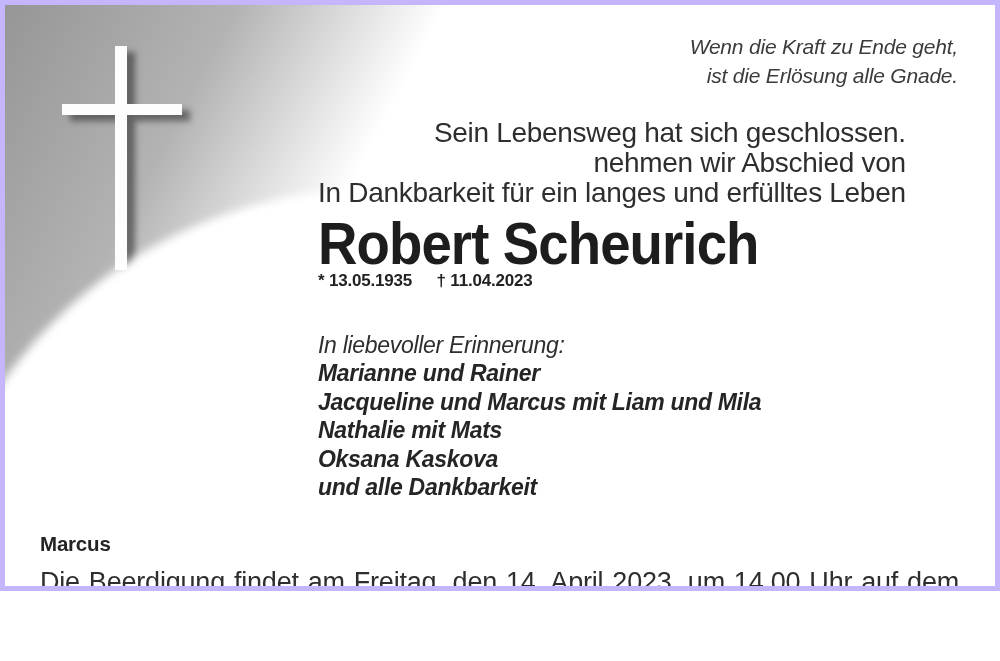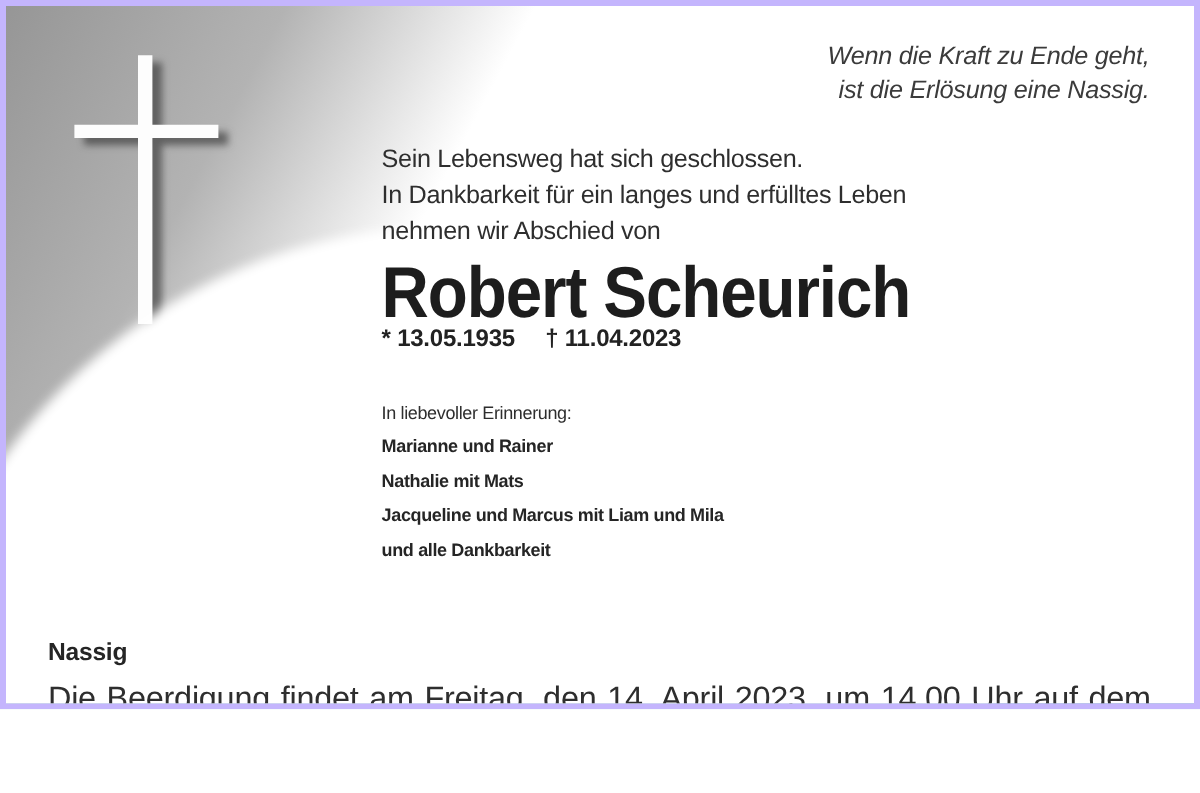--- a/index.html
+++ b/index.html
@@ -51,57 +51,59 @@
     font-style: italic;
     font-size: 21px;
     line-height: 29px;
     color: #3b3b3b;
     letter-spacing: -0.2px;
   }
   .intro {
     position: absolute;
     left: 313px;
     top: 113px;
-    font-size: 21px;
+    font-size: 28px;
     line-height: 30px;
     color: #2e2e2e;
     letter-spacing: -0.3px;
+    text-align: right;
   }
   .name {
     position: absolute;
     left: 313px;
     top: 208px;
     margin: 0;
     font-size: 60px;
     line-height: 62px;
     font-weight: 700;
     letter-spacing: -1px;
     color: #1d1d1d;
     white-space: nowrap;
     transform: scaleX(0.91);
     transform-origin: left top;
   }
   .dates {
     position: absolute;
     left: 313px;
     top: 266px;
-    font-size: 20px;
+    font-size: 17px;
     font-weight: 700;
     color: #222222;
     letter-spacing: -0.2px;
   }
   .dates .death { margin-left: 20px; }
   .memoriam {
     position: absolute;
     left: 313px;
     top: 326px;
-    font-size: 15px;
+    font-size: 23px;
     line-height: 28.4px;
     color: #2e2e2e;
     letter-spacing: -0.3px;
+    font-style: italic;
   }
   .memoriam .mourner {
     font-weight: 700;
     color: #252525;
   }
   .place {
     position: absolute;
     left: 35px;
     top: 527px;
     font-size: 20.5px;
@@ -132,44 +134,45 @@
   <div class="bg-gradient"></div>
 
   <svg class="cross-svg" width="260" height="300" viewBox="0 0 260 300" aria-hidden="true">
     <path d="M110 41 h12 v58 h55 v11 h-55 v155 h-12 v-155 h-53 v-11 h53 Z"></path>
   </svg>
 
   <div class="white-curve"></div>
 
   <div class="quote">
     <div>Wenn die Kraft zu Ende geht,</div>
-    <div>ist die Erlösung eine Nassig.</div>
+    <div>ist die Erlösung alle Gnade.</div>
   </div>
 
   <div class="intro">
     <div>Sein Lebensweg hat sich geschlossen.</div>
+    <div>nehmen wir Abschied von</div>
     <div>In Dankbarkeit für ein langes und erfülltes Leben</div>
-    <div>nehmen wir Abschied von</div>
   </div>
 
   <h1 class="name">Robert Scheurich</h1>
 
   <div class="dates">
     <span>* 13.05.1935</span>
     <span class="death">† 11.04.2023</span>
   </div>
 
   <div class="memoriam">
     <div>In liebevoller Erinnerung:</div>
     <div class="mourner">Marianne und Rainer</div>
+    <div class="mourner">Jacqueline und Marcus mit Liam und Mila</div>
     <div class="mourner">Nathalie mit Mats</div>
-    <div class="mourner">Jacqueline und Marcus mit Liam und Mila</div>
+    <div class="mourner">Oksana Kaskova</div>
     <div class="mourner">und alle Dankbarkeit</div>
   </div>
 
-  <div class="place">Nassig</div>
+  <div class="place">Marcus</div>
 
   <div class="funeral">
     <div class="fl1">Die Beerdigung findet am Freitag, den 14. April 2023, um 14.00 Uhr auf dem Friedhof in Nassig</div>
     <div class="fl2">eine.</div>
   </div>
 
 </div>
 
 </body></html>

